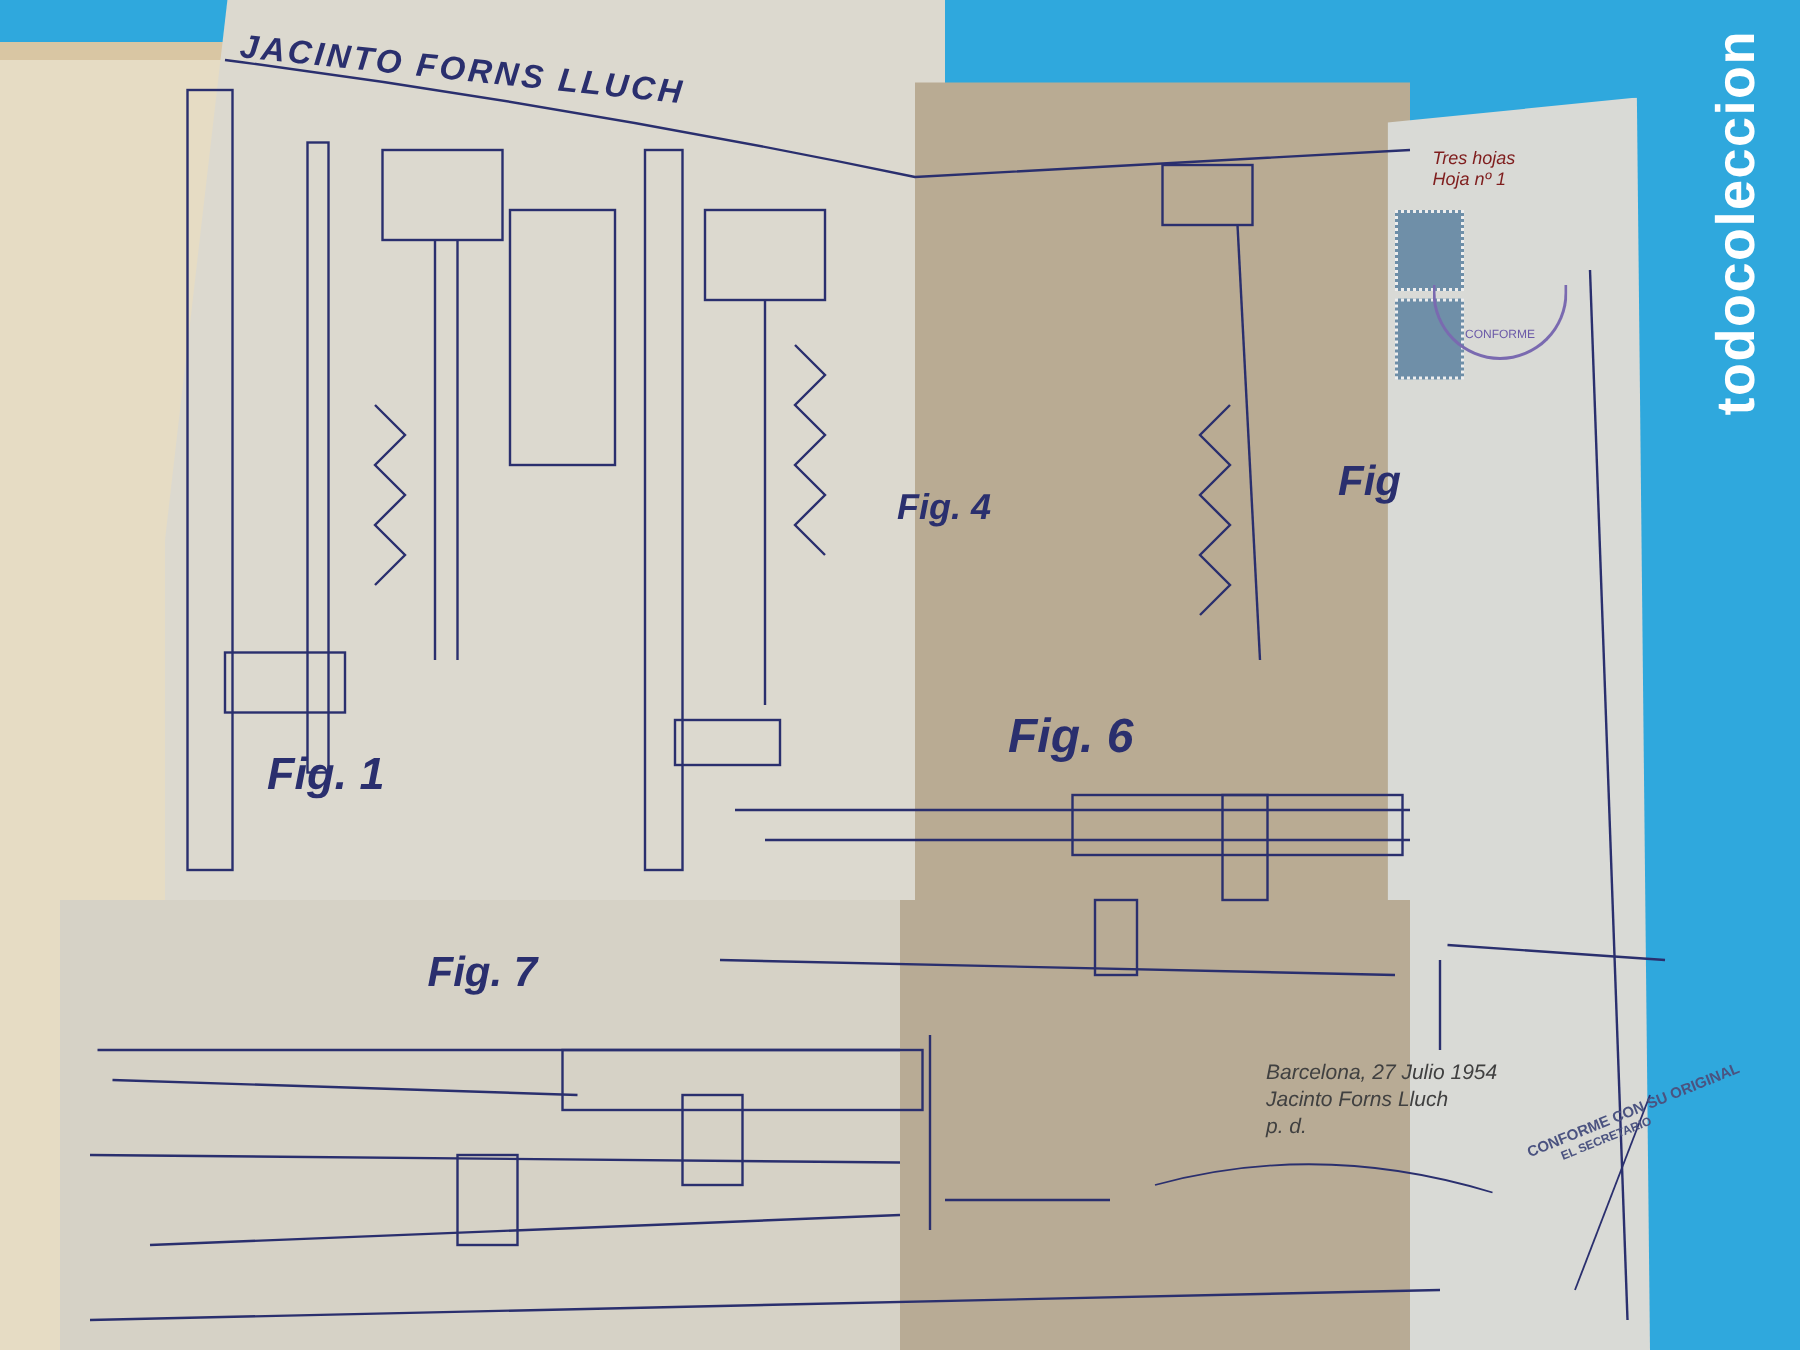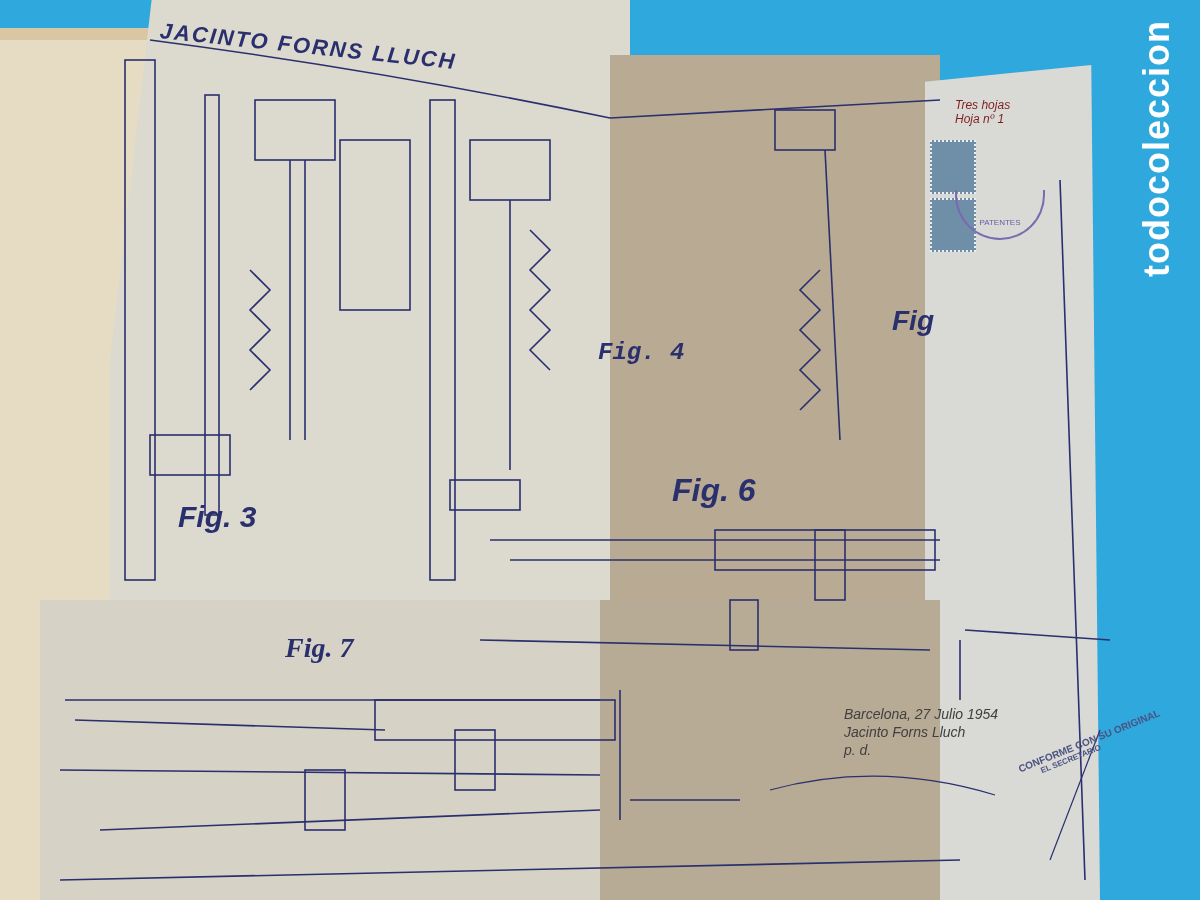--- a/index.html
+++ b/index.html
@@ -75,35 +75,35 @@
     <line x1="1060" y1="180" x2="1085" y2="880"></line>
   </g>
   <g stroke="#2a2f6e" stroke-width="1.2" fill="none">
     <path d="M770 790 Q880 760 995 795"></path>
     <path d="M1050 860 L1100 730"></path>
   </g>
 </svg>
 
 <div class="abs ink title">JACINTO FORNS LLUCH</div>
 
-<div class="abs ink fig" style="left:178px;top:500px;">Fig. 3</div>
-<div class="abs ink fig" style="left:598px;top:339px;font-size:24px;font-family:Liberation Mono, monospace;">Fig. 4</div>
+<div class="abs ink fig" style="left:178px;top:500px;">Fig. 1</div>
+<div class="abs ink fig" style="left:598px;top:325px;font-size:24px;">Fig. 4</div>
 <div class="abs ink fig" style="left:672px;top:472px;font-size:32px;">Fig. 6</div>
-<div class="abs ink fig" style="left:285px;top:632px;font-size:28px;font-family:Liberation Serif, serif;">Fig. 7</div>
+<div class="abs ink fig" style="left:285px;top:632px;font-size:28px;">Fig. 7</div>
 <div class="abs ink fig" style="left:892px;top:265px;font-size:28px;margin-top:40px;">Fig</div>
 
 <div class="abs note">
   <div>Tres hojas</div>
   <div>Hoja nº 1</div>
 </div>
 
 <div class="abs stamp-box">
   <span class="stamp"></span><span class="stamp"></span>
 </div>
-<div class="abs seal">PATENTES</div>
+<div class="abs seal">CONFORME</div>
 
 <div class="abs sig">
   <div>Barcelona, 27 Julio 1954</div>
   <div>Jacinto Forns Lluch</div>
   <div>p. d.</div>
 </div>
 
 <div class="abs conforme">
   <div>CONFORME CON SU ORIGINAL</div>
   <div style="font-size:8px;padding-left:20px;">EL SECRETARIO</div>

